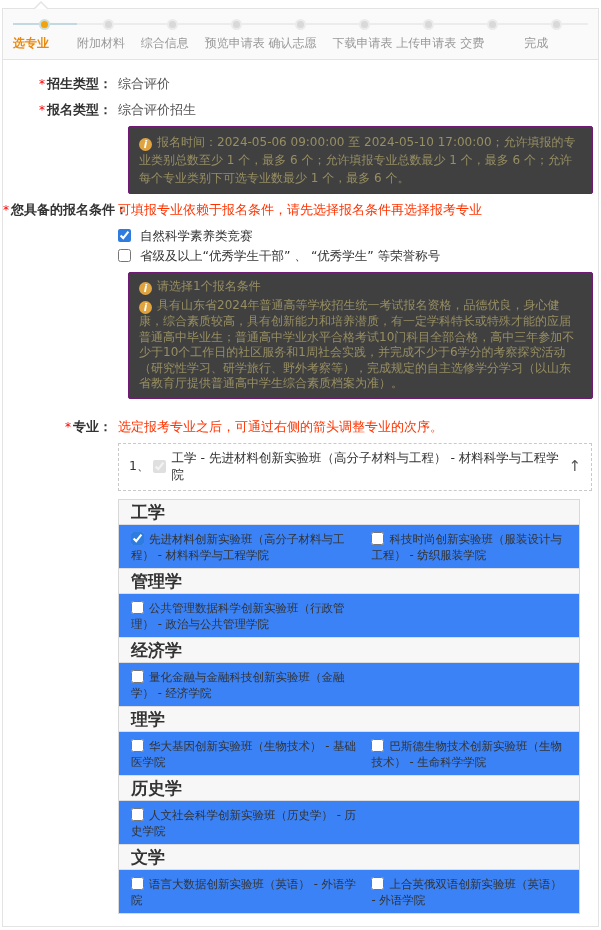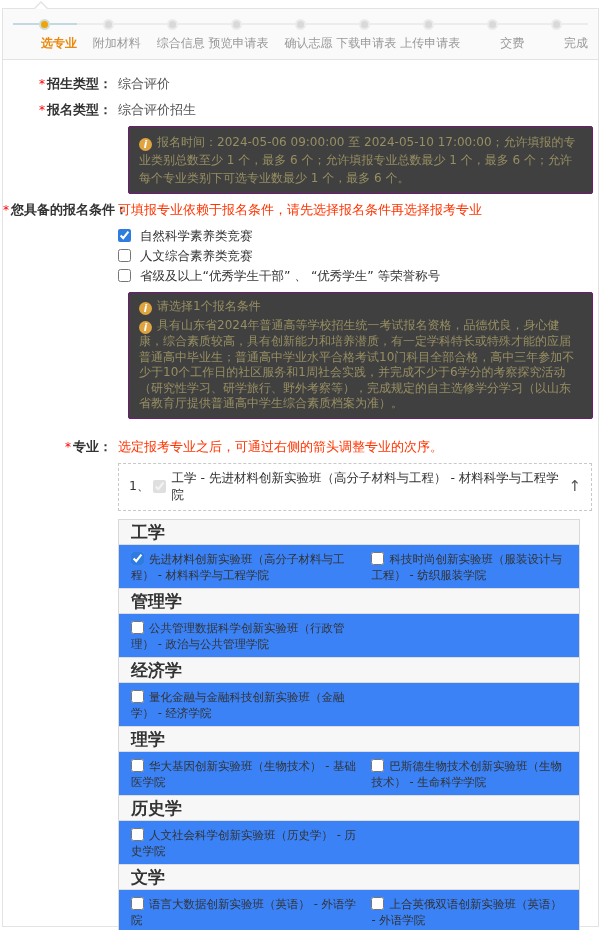--- a/index.html
+++ b/index.html
@@ -4,21 +4,21 @@
 <style>
   html,body{margin:0;padding:0;background:#fff;}
   body{width:601px;height:930px;overflow:hidden;font-family:"DejaVu Sans","Liberation Sans",sans-serif;font-size:12px;color:#333;}
   .page{margin:8px 2px 0;border:1px solid #e3e3e3;height:919px;box-sizing:border-box;background:#fff;position:relative;}
   
   .page::before{content:"";position:absolute;top:-8px;left:30px;border:8px solid transparent;border-bottom-color:#e3e3e3;border-top:none;}
   .page::after{content:"";position:absolute;top:-6.5px;left:31.5px;border:6.5px solid transparent;border-bottom-color:#fff;border-top:none;}
   
   .stepper{background:#fafafa;border-bottom:1px solid #e3e3e3;padding:9px 10px 7px;border-radius:3px 3px 0 0;}
   .steps{display:flex;}
-  .step{flex:1;text-align:right;cursor:pointer;}
+  .step{flex:1;text-align:left;cursor:pointer;}
   .dot-row{display:flex;align-items:center;height:12px;}
   .hline{flex:1;height:2px;background:#ececec;}
   .dot{width:7px;height:7px;border-radius:50%;background:#d9d9d9;border:2px solid #ebebeb;flex:none;}
   .step.active .dot{background:#f2a20c;border-color:#ccdfd6;}
   .step.active .hline{background:#c3d9e1;}
   .step-label{margin-top:5px;color:#999;font-size:12px;white-space:nowrap;}
   .step.active .step-label{color:#e98a0e;font-weight:bold;}
   
   .content{padding-top:14px;}
   .row{position:relative;padding-left:115px;margin-bottom:6px;min-height:20px;line-height:20px;}
@@ -151,24 +151,20 @@
       <span class="flabel"><span class="req">*</span><span>您具备的报名条件：</span></span>
       <span class="hint">可填报专业依赖于报名条件，请先选择报名条件再选择报考专业</span>
     </div>
 
     <label class="check-line">
       <input type="checkbox" checked="" style="">
       <span>自然科学素养类竞赛</span>
     </label>
     <label class="check-line">
       <input type="checkbox" style="">
-      <span>人文综合素养类竞赛</span>
-    </label>
-    <label class="check-line">
-      <input type="checkbox" style="">
       <span>省级及以上“优秀学生干部” 、 “优秀学生” 等荣誉称号</span>
     </label>
 
     <div class="notice tight" style="margin-top:6px;">
       <p><span class="info-icon">i</span><span>请选择1个报名条件</span></p>
       <p><span class="info-icon">i</span><span>具有山东省2024年普通高等学校招生统一考试报名资格，品德优良，身心健康，综合素质较高，具有创新能力和培养潜质，有一定学科特长或特殊才能的应届普通高中毕业生；普通高中学业水平合格考试10门科目全部合格，高中三年参加不少于10个工作日的社区服务和1周社会实践，并完成不少于6学分的考察探究活动（研究性学习、研学旅行、野外考察等），完成规定的自主选修学分学习（以山东省教育厅提供普通高中学生综合素质档案为准）。</span></p>
     </div>
 
     <div class="row" style="margin-top:18px;">
       <span class="flabel"><span class="req">*</span><span>专业：</span></span>

